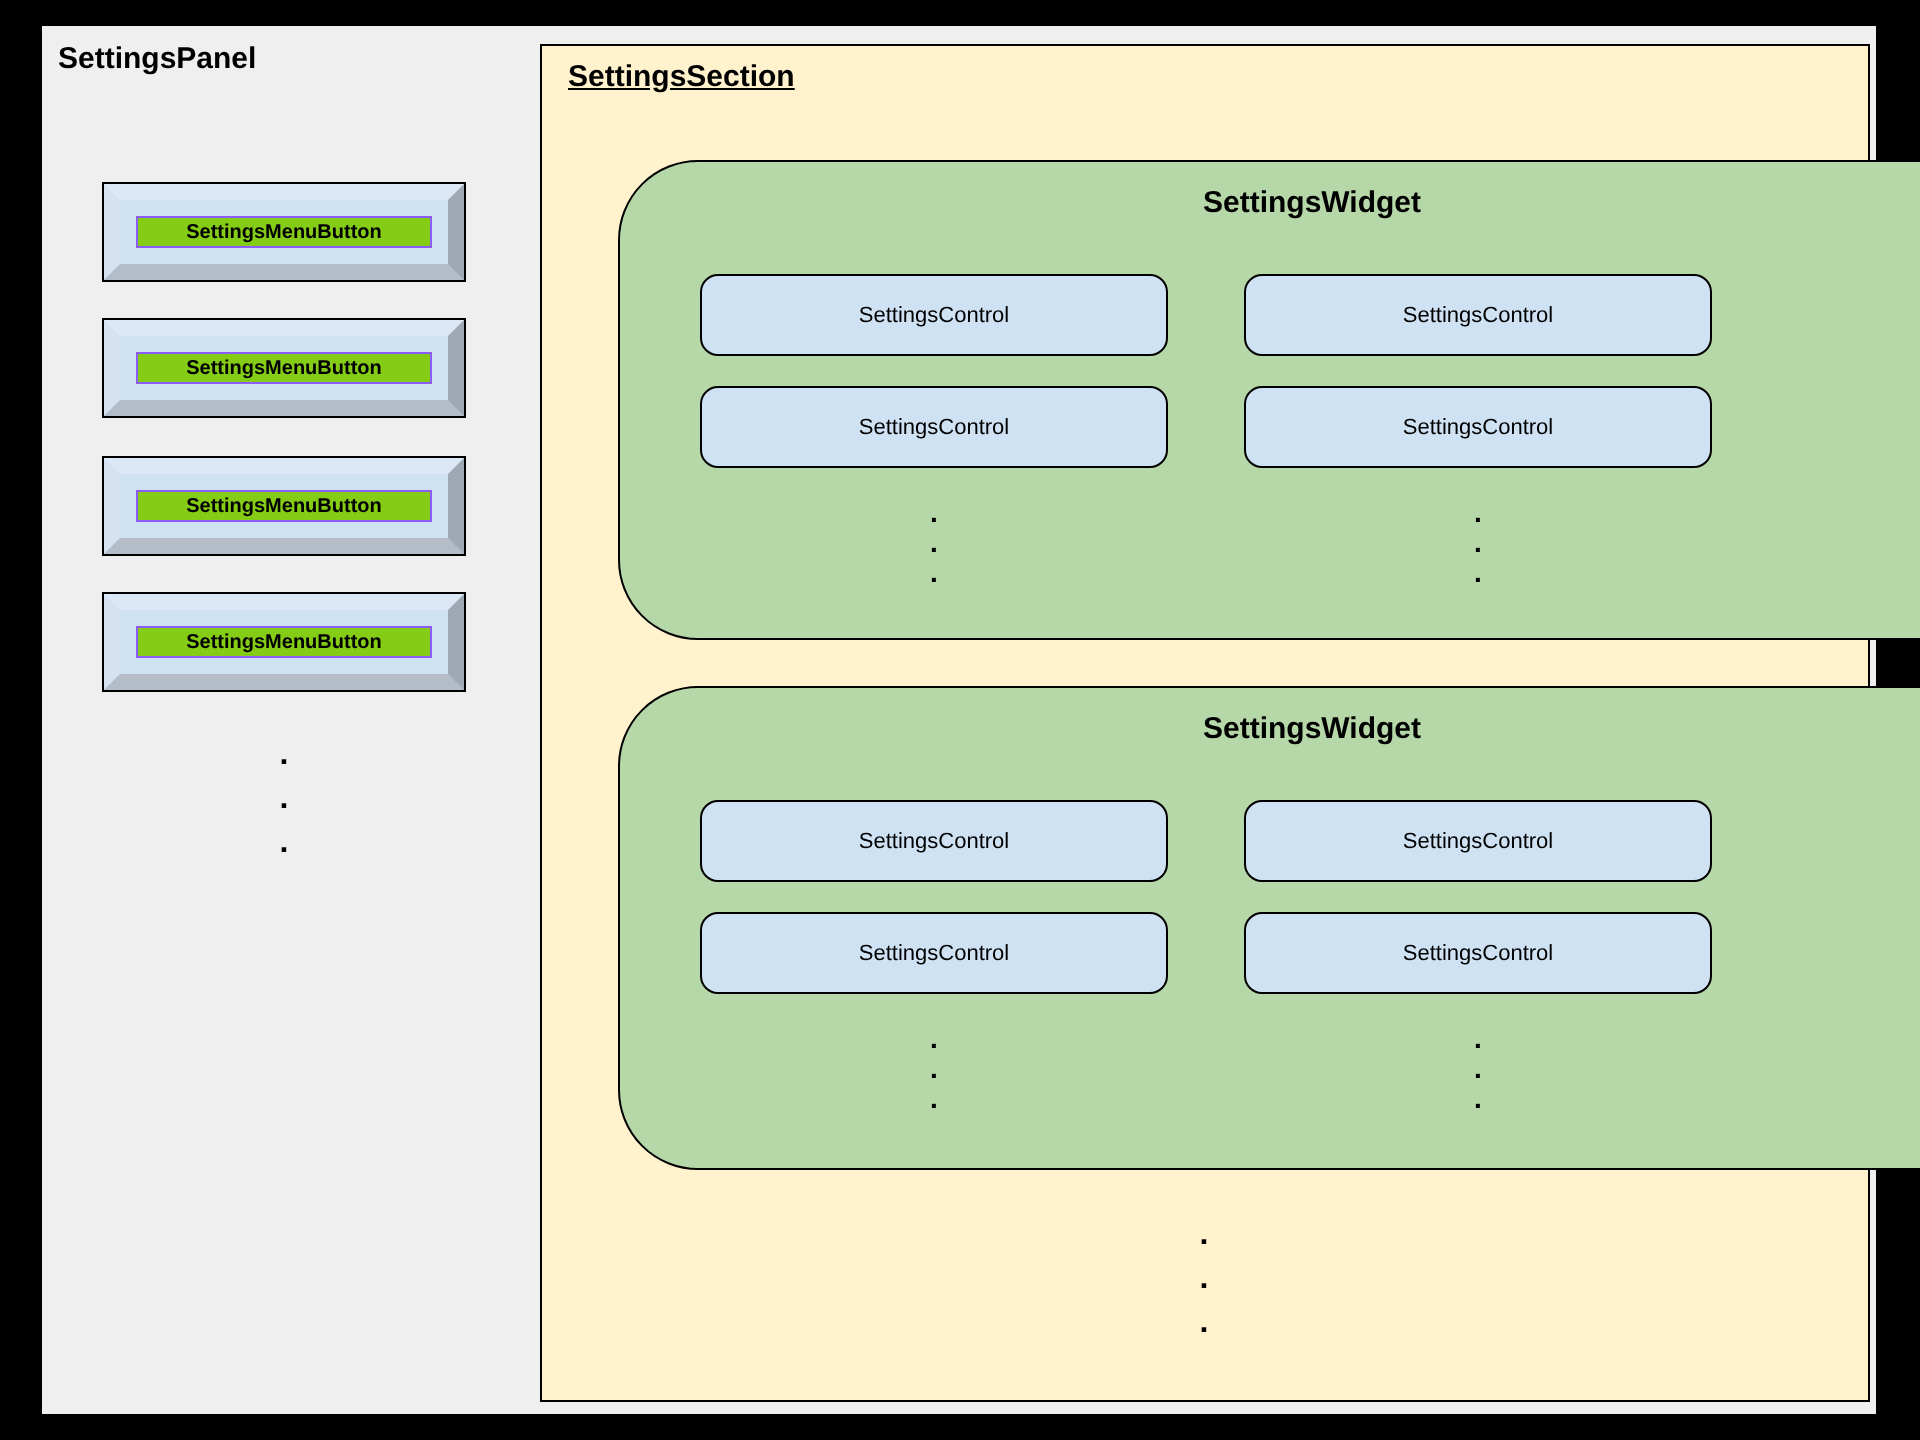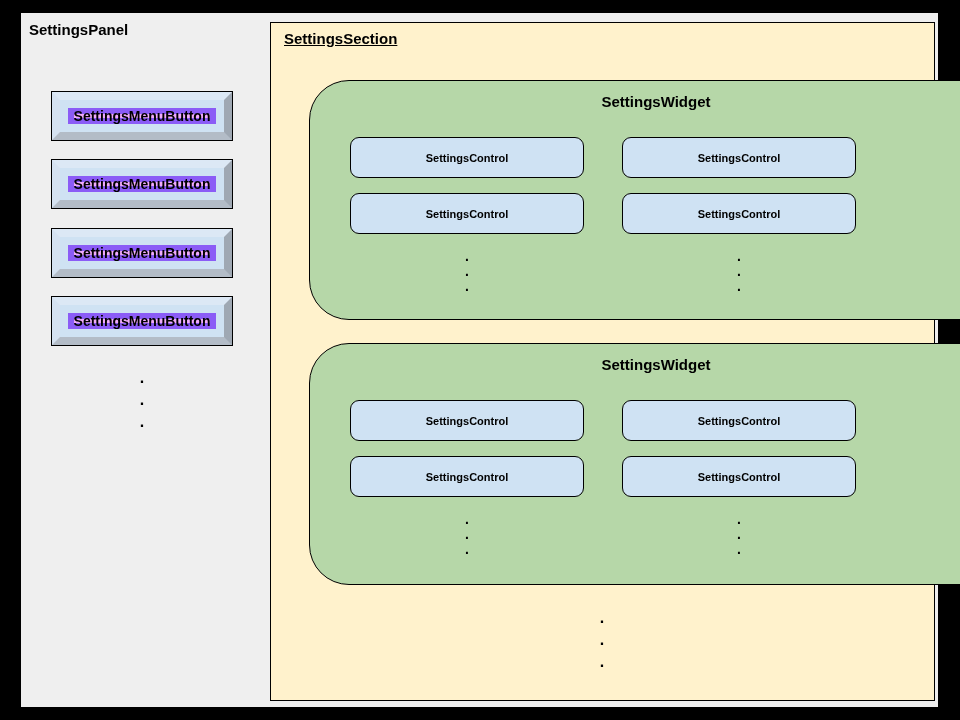--- a/index.html
+++ b/index.html
@@ -21,23 +21,23 @@
   
   .menu-button { position: absolute; left: 30px; width: 182px; height: 50px; border: 1px solid #000; background: #cfe2f3; }
   .mb1 { top: 78px; } .mb2 { top: 146px; } .mb3 { top: 215px; } .mb4 { top: 283px; }
   .bevel {
     position: absolute; inset: 0;
     border-style: solid; border-width: 8px;
     border-color: #dce8f5 #9fa8b3 #b3bcc7 #d5e2f1;
   }
   .button-face {
     position: absolute; inset: 8px;
-    background: #f0abfc; border: 6px solid #8b5cf6;
+    background: #84cc16; border: 1px solid #8b5cf6;
     display: flex; align-items: center; justify-content: center;
-    font-size: 14px; font-weight: bold; white-space: nowrap;
+    font-size: 10px; font-weight: bold; white-space: nowrap;
   }
 
   
   .dots-col { position: absolute; text-align: center; }
   .dot { display: block; font-weight: bold; }
   .panel-dots { left: 91px; top: 354px; width: 60px; }
   .panel-dots .dot, .section-dots .dot { font-size: 16px; line-height: 22px; height: 22px; }
   .widget-dots .dot { font-size: 14px; line-height: 15px; height: 15px; }
 
   .section {
@@ -51,21 +51,21 @@
     background: #b6d7a8; border: 1px solid #000; border-radius: 40px;
   }
   .w1 { top: 57px; height: 240px; }
   .w2 { top: 320px; height: 242px; }
   .widget-title { position: absolute; left: 0; right: 0; top: 12px; text-align: center; font-size: 15px; font-weight: bold; }
 
   .control {
     position: absolute; width: 234px; height: 41px;
     background: #cfe2f3; border: 1px solid #000; border-radius: 9px;
     display: flex; align-items: center; justify-content: center;
-    font-size: 11px; font-weight: bold; white-space: nowrap;
+    font-size: 11px; font-weight: normal; white-space: nowrap;
   }
   .c1 { left: 40px; } .c2 { left: 312px; }
   .r1 { top: 56px; } .r2 { top: 112px; }
 
   .widget-dots { top: 168px; width: 40px; }
   .wd1 { left: 137px; } .wd2 { left: 409px; }
 
   .section-dots { left: 311px; top: 584px; width: 40px; }
 </style>
 </head>

